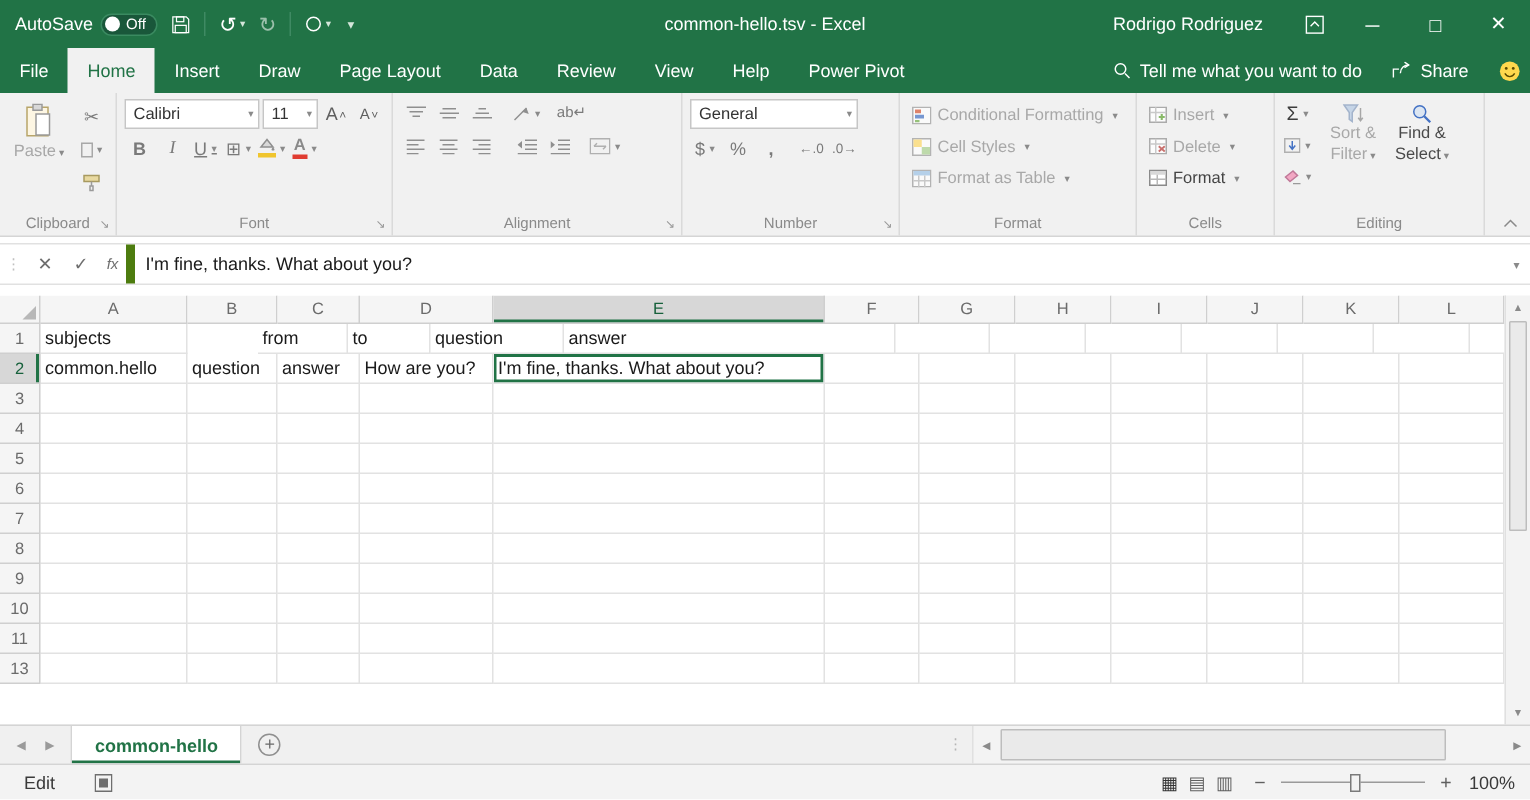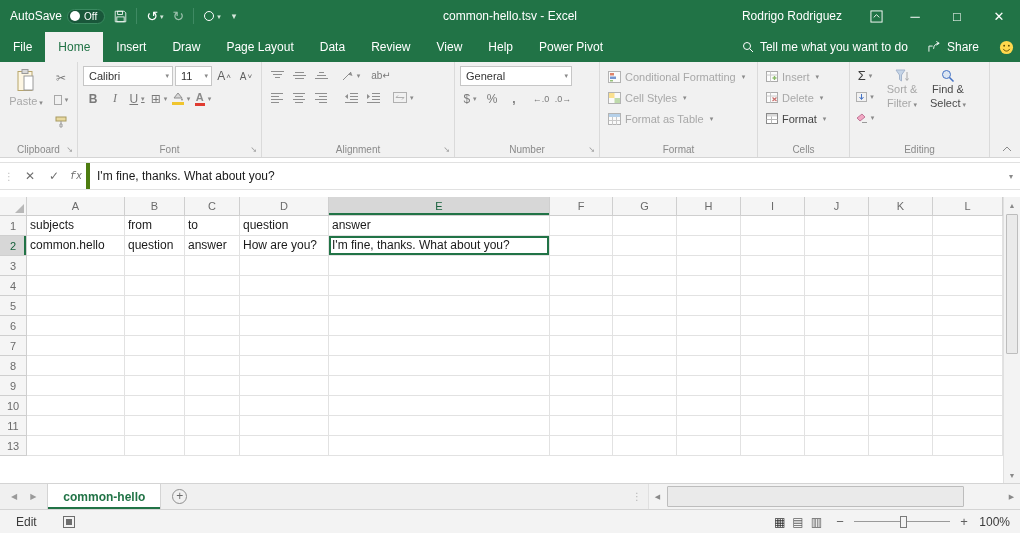--- a/index.html
+++ b/index.html
@@ -52,21 +52,21 @@
   .vbtn{width:46px;display:flex;flex-direction:column;align-items:center;font-size:11px;line-height:1.25;padding-top:3px;text-align:center}
   .edit-left{display:flex;flex-direction:column;gap:2px;margin-right:4px}
   .collapse-ribbon{position:absolute;right:8px;bottom:5px;color:#8a8a8a}
 
   
   .fb-gap-top{flex:0 0 4px;background:#fff}
   .formulabar{flex:0 0 28px;background:#fff;border-top:1px solid #e1e1e1;border-bottom:1px solid #e1e1e1;display:flex;align-items:stretch}
   .namebox{flex:0 0 90px;display:flex;align-items:center;justify-content:space-between;padding:0 6px 0 9px;border-right:1px solid #e3e3e3;font-size:12px;color:#222}
   .fb-dots{display:flex;align-items:center;color:#c0c0c0;padding:0 4px;font-size:10px}
   .fb-btn{width:24px;display:flex;align-items:center;justify-content:center;color:#6e6e6e;font-size:12px}
-  .fb-fx{font-family:Liberation Mono, monospace;font-style:italic;font-size:10px;border-right:4px solid #4d7c0f}
+  .fb-fx{font-family:Liberation Sans, sans-serif;font-style:italic;font-size:10px;border-right:6px solid #4d7c0f}
   .fb-text{flex:1;display:flex;align-items:center;padding-left:7px;font-size:12px;color:#1a1a1a;white-space:nowrap;overflow:hidden}
   .fb-expand{width:18px;display:flex;align-items:center;justify-content:center;color:#8a8a8a;font-size:8px}
   .fb-gap{flex:0 0 7px;background:#fff}
 
   
   .sheet-area{flex:1;display:flex;min-height:0;background:#fff}
   .grid-pane{flex:1;display:flex;flex-direction:column;overflow:hidden}
   .column-header-row{display:flex;flex:0 0 19px;height:19px}
   .corner{width:27px;flex:0 0 27px;background:#f5f5f5;border-right:1px solid #cfcfcf;border-bottom:1px solid #cfcfcf;position:relative}
   .corner::after{content:"";position:absolute;right:2px;bottom:2px;border-style:solid;border-width:0 0 9px 9px;border-color:transparent transparent #b8b8b8 transparent}
@@ -497,21 +497,21 @@
         <div class="colhdr" style="width: 64px;">H</div>
         <div class="colhdr" style="width: 64px;">I</div>
         <div class="colhdr" style="width: 64px;">J</div>
         <div class="colhdr" style="width: 64px;">K</div>
         <div class="colhdr" style="width: 70px;">L</div>
       </div>
     <div class="grid-rows">
         <div class="grow">
           <div class="rowhdr">1</div>
           <div class="cell" style="width: 98px;">subjects</div>
-          <div class="cell" style="width: 60px;">from</div>
+          <div class="cell" style="width: 60px; margin-left: 47px;">from</div>
           <div class="cell" style="width: 55px;">to</div>
           <div class="cell" style="width: 89px;">question</div>
           <div class="cell" style="width: 221px;">answer</div>
           <div class="cell" style="width: 63px;"></div>
           <div class="cell" style="width: 64px;"></div>
           <div class="cell" style="width: 64px;"></div>
           <div class="cell" style="width: 64px;"></div>
           <div class="cell" style="width: 64px;"></div>
           <div class="cell" style="width: 64px;"></div>
           <div class="cell" style="width: 70px;"></div>

